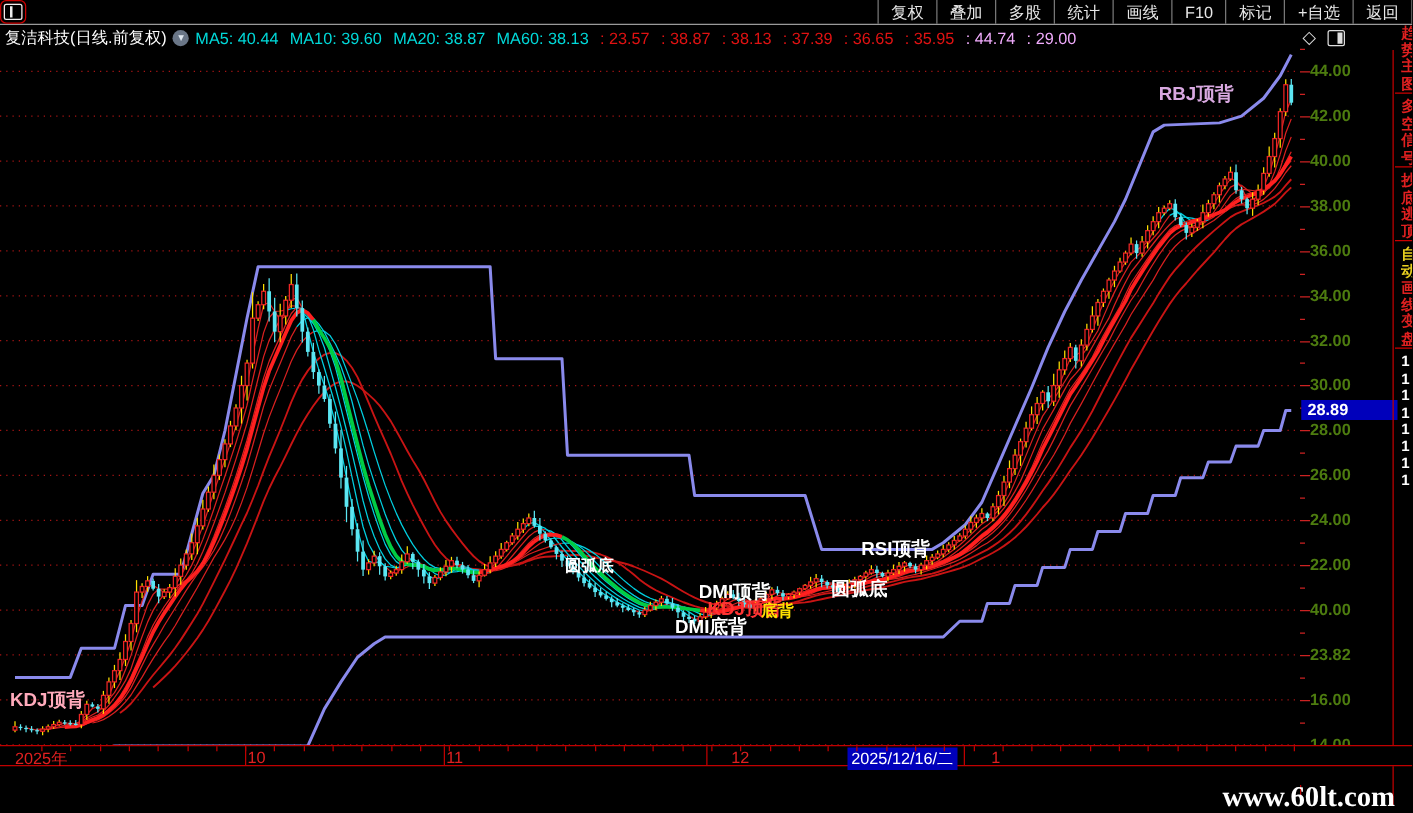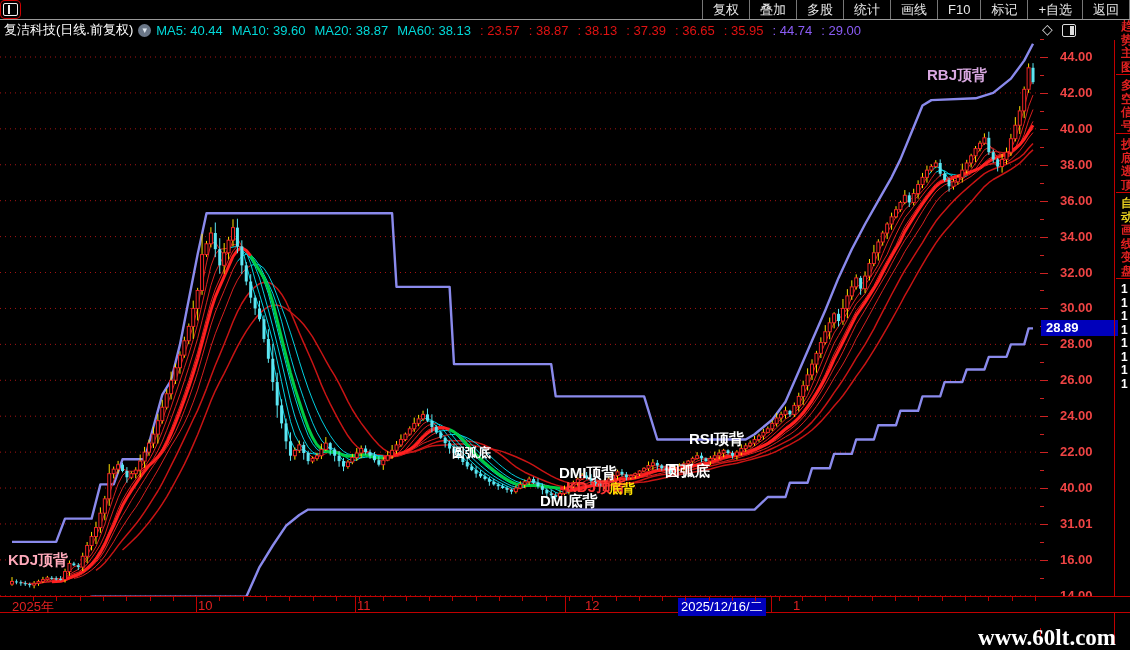--- a/index.html
+++ b/index.html
@@ -16,32 +16,32 @@
   #rbtns{margin-left:auto;display:flex;height:19px;align-items:center;}
   .rbtn{padding:0 10px;border-left:1px solid #777;line-height:19px;cursor:pointer;white-space:nowrap;}
   .rbtn:last-child{border-right:1px solid #777;}
   
   #row2{position:absolute;left:0;top:20px;width:1130px;height:20px;background:#000;
         display:flex;align-items:center;font-size:13px;}
   #symbol{color:#fff;margin-left:4px;white-space:nowrap;}
   #chev{width:13px;height:13px;border-radius:50%;background:#6a7687;color:#dfe7ef;font-size:9px;
         line-height:12px;text-align:center;margin:0 5px;display:inline-block;}
   .seg{white-space:nowrap;margin-right:9px;}
-  .seg.cyan{color:#00d8d8;} .seg.red{color:#e01212;} .seg.blue{color:#8b5cf6;}
+  .seg.cyan{color:#00d8d8;} .seg.red{color:#e01212;} .seg.blue{color:#f0abfc;}
   #diamond{position:absolute;left:1042px;top:1px;color:#ddd;font-size:14px;}
   #minimap{position:absolute;left:1062px;top:4px;width:12px;height:11px;border:1px solid #ddd;
         border-radius:2px;}
   #minimap i{position:absolute;right:1px;top:1px;width:4px;height:9px;background:#ddd;display:block;}
   
   #chart{position:absolute;left:0;top:40px;}
   #annos{position:absolute;left:0;top:0;width:1130px;height:650px;pointer-events:none;}
   .anno{position:absolute;font-size:15px;font-weight:bold;white-space:nowrap;}
   
   #yaxis{position:absolute;left:1040px;top:40px;width:74px;height:588px;background:#000;}
-  .ytick{position:absolute;left:20px;color:#ef4444;font-size:13px;font-weight:bold;}
+  .ytick{position:absolute;left:8px;color:#4d7c0f;font-size:13px;font-weight:bold;}
   .ymark{position:absolute;left:0;width:8px;height:0;border-top:1px solid #c22;}
   .ymark.minor{width:4px;}
   #yhl{position:absolute;left:1041px;width:72px;height:16px;background:#0000bb;color:#fff;
        font-size:13px;line-height:16px;padding-left:5px;font-weight:bold;}
   .vline{position:absolute;top:40px;width:1px;height:604px;background:#c00000;}
   
   #strip{position:absolute;left:1116px;top:20px;width:14px;height:624px;overflow:hidden;}
   .schar{width:14px;height:13.5px;font-size:12px;line-height:13px;text-align:left;padding-left:5px;
          font-weight:bold;}
   .schar.sep{height:4px;border-top:1px solid #c00;}
@@ -648,21 +648,21 @@
       <div class="ymark minor" style="top: 322.32px;"></div>
       <div class="ytick" style="top: 368.2px;">24.00</div>
       <div class="ymark" style="top: 376.2px;"></div>
       <div class="ymark minor" style="top: 358.24px;"></div>
       <div class="ytick" style="top: 404.12px;">22.00</div>
       <div class="ymark" style="top: 412.12px;"></div>
       <div class="ymark minor" style="top: 394.16px;"></div>
       <div class="ytick" style="top: 440.04px;">40.00</div>
       <div class="ymark" style="top: 448.04px;"></div>
       <div class="ymark minor" style="top: 430.08px;"></div>
-      <div class="ytick" style="top: 475.96px;">31.01</div>
+      <div class="ytick" style="top: 475.96px;">23.82</div>
       <div class="ymark" style="top: 483.96px;"></div>
       <div class="ymark minor" style="top: 466px;"></div>
       <div class="ytick" style="top: 511.88px;">16.00</div>
       <div class="ymark" style="top: 519.88px;"></div>
       <div class="ymark minor" style="top: 501.92px;"></div>
       <div class="ytick" style="top: 547.8px;">14.00</div>
       <div class="ymark" style="top: 555.8px;"></div>
       <div class="ymark minor" style="top: 537.84px;"></div>
     </div>
   <div id="yhl" style="top: 320.376px;">28.89</div>

